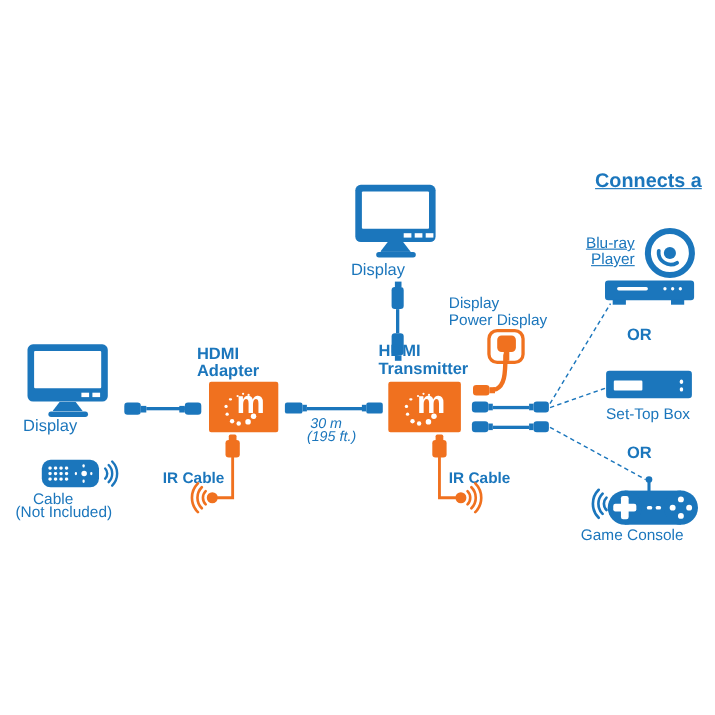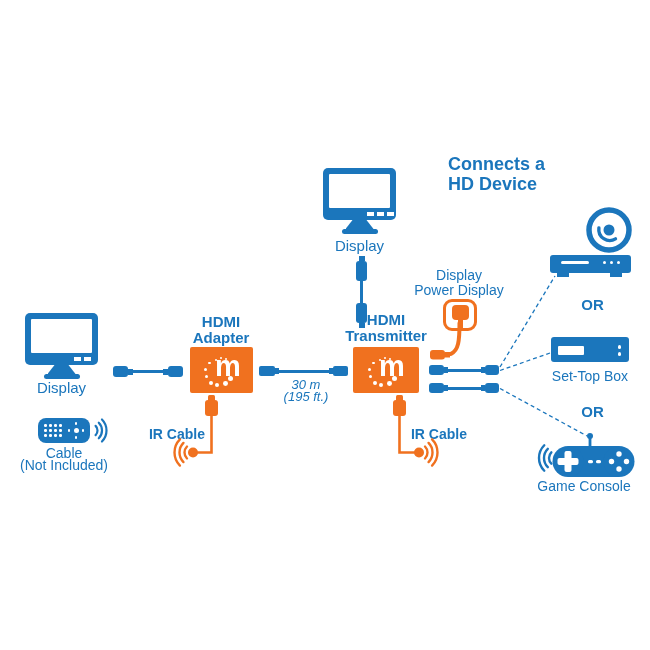--- a/index.html
+++ b/index.html
@@ -3,24 +3,24 @@
 <meta charset="utf-8">
 <style>
   :root{
     --blue:#1B76BC;
     --orange:#F0711F;
   }
   html,body{margin:0;padding:0;background:#fff;}
   .canvas{position:relative;width:650px;height:650px;background:#fff;overflow:hidden;
           font-family:"Liberation Sans",sans-serif;}
   .abs{position:absolute;}
-  .lbl{position:absolute;color:var(--blue);text-align:center;font-size:14px;line-height:15px;}
+  .lbl{position:absolute;color:var(--blue);text-align:left;font-size:14px;line-height:15px;}
   .bold{font-weight:700;}
   .it{font-style:italic;}
-  .right{text-align:left;}
+  .right{text-align:right;text-decoration:underline;}
   
   .monitor{position:absolute;width:73px;height:66px;}
   .monitor .scr{position:absolute;left:0;top:0;width:73px;height:52px;background:var(--blue);border-radius:5px;}
   .monitor .scr-in{position:absolute;left:6px;top:6px;width:61px;height:34px;background:#fff;border-radius:1px;}
   .monitor .dash{position:absolute;width:7px;height:4px;background:#fff;top:44px;}
   .monitor .stand{position:absolute;left:22.5px;top:52px;width:28px;height:9px;background:var(--blue);
                   clip-path:polygon(25% 0,75% 0,100% 100%,0 100%);}
   .monitor .base{position:absolute;left:18.5px;top:61px;width:36px;height:5px;background:var(--blue);border-radius:2.5px;}
   
   .pc{position:absolute;background:var(--blue);}
@@ -43,21 +43,20 @@
   .stb .pdot{position:absolute;width:3.6px;height:3.6px;background:#fff;border-radius:50%;left:66.5px;}
   svg{position:absolute;left:0;top:0;overflow:visible;}
 </style>
 </head>
 <body>
 
 <div class="canvas">
 
   <div class="lbl bold right" style="left:448px;top:155px;width:190px;font-size:18px;line-height:19.5px;">
     <div>Connects a</div>
-    <div>HD Device</div>
   </div>
 
   <div class="monitor" style="left:25px;top:313px;">
     <div class="scr"></div>
     <div class="scr-in"></div>
     <div class="dash" style="left:49px;"></div>
     <div class="dash" style="left:59px;"></div>
     <div class="stand"></div>
     <div class="base"></div>
   </div>
@@ -226,20 +225,24 @@
       <path d="M101.96,419.54 A15.5 15.5 0 0 1 101.96,441.46"></path>
     </g>
 
     <g stroke="#1B76BC" stroke-width="1.3" stroke-dasharray="4 3">
       <line x1="500" y1="367" x2="555" y2="276"></line>
       <line x1="500" y1="370.5" x2="550" y2="353"></line>
       <line x1="500" y1="388.5" x2="587" y2="436"></line>
     </g>
   </svg>
 
+  <div class="lbl right" style="left:508px;top:213px;width:69px;">
+    <div>Blu-ray</div>
+    <div>Player</div>
+  </div>
   <svg style="left:584px;top:205px;" width="52" height="52">
     <circle cx="25" cy="25" r="20" fill="none" stroke="#1B76BC" stroke-width="5.5"></circle>
     <circle cx="25" cy="25" r="5.5" fill="#1B76BC"></circle>
     <path d="M14.9,23 A11 11 0 0 0 31.5,33.9" fill="none" stroke="#1B76BC" stroke-width="3.4" stroke-linecap="round"></path>
   </svg>
   <div class="bluraybox">
     <div class="slot"></div>
     <div class="pdot" style="left:53px;"></div>
     <div class="pdot" style="left:60px;"></div>
     <div class="pdot" style="left:67px;"></div>

